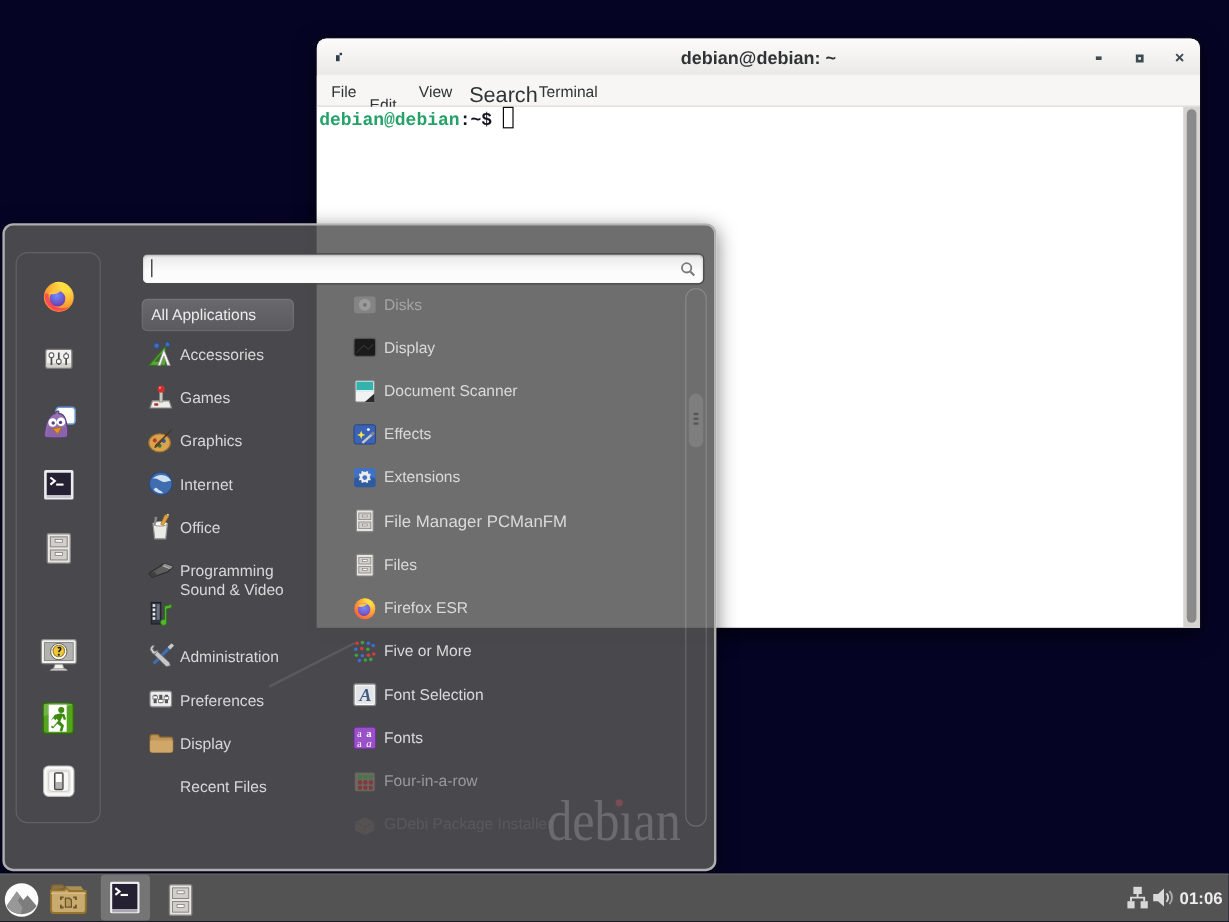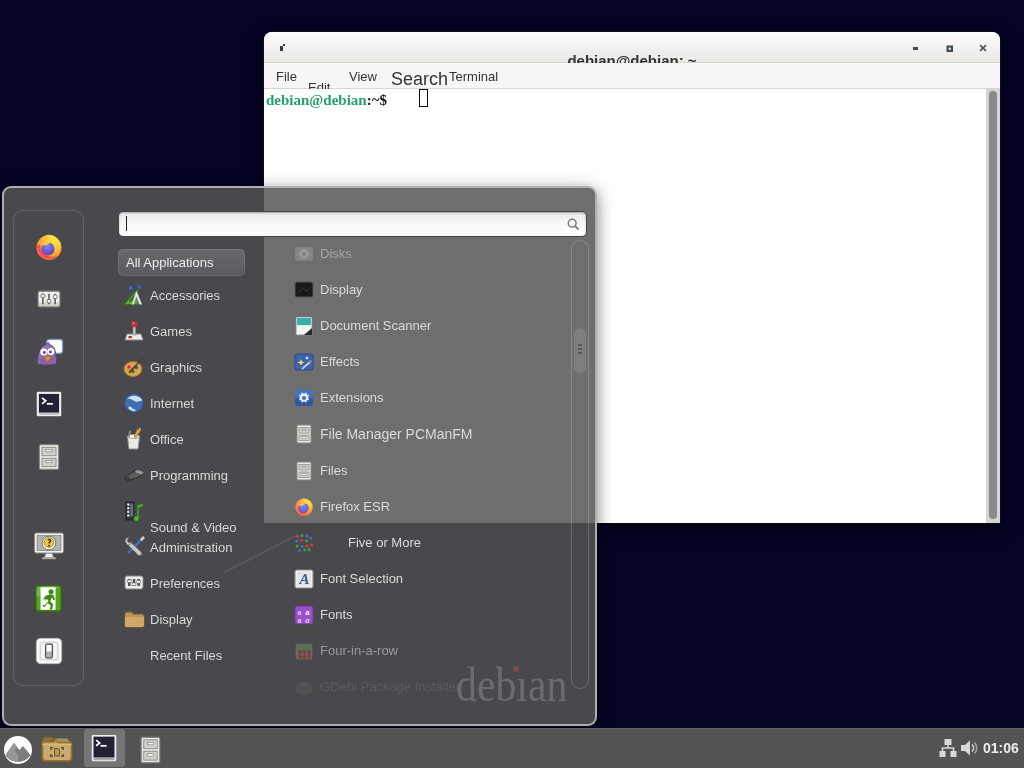--- a/index.html
+++ b/index.html
@@ -6,42 +6,42 @@
 body{width:1024px;height:768px;position:relative;overflow:hidden;
   background:#050425;font-family:"Liberation Sans",sans-serif;}
 .abs{position:absolute;}
 .txt{white-space:nowrap;}
 </style>
 </head>
 <body>
 
 <div class="abs" style="left:264px;top:32px;width:736px;height:491px;border-radius:8px 8px 0 0;background:#fff;box-shadow:0 5px 18px rgba(0,0,0,0.65),0 0 0 1px rgba(18,18,38,0.95);"></div>
 <div class="abs" style="left:264px;top:32px;width:736px;height:31px;border-radius:8px 8px 0 0;background:linear-gradient(#fcfcfb,#ebe9e6);border-bottom:1px solid #d8d6d2;box-sizing:border-box;"></div>
-<div class="abs txt" style="left:264px;top:44px;width:736px;height:31px;line-height:33px;text-align:center;font-size:15px;font-weight:bold;color:#2e3436;">debian@debian: ~</div>
+<div class="abs txt" style="left:264px;top:32px;width:736px;height:31px;line-height:33px;text-align:center;font-size:15px;font-weight:bold;color:#2e3436;">debian@debian: ~</div>
 <div class="abs" style="left:280px;top:46px;width:3px;height:5px;background:#2e3e48;"></div>
 <div class="abs" style="left:283px;top:44px;width:1.5px;height:2px;background:#2e3e48;"></div>
 <svg class="abs" style="left:913px;top:46px" width="6" height="5">
     <rect x="0" y="1" width="5" height="3" fill="#3d4b53"></rect>
   </svg>
 <svg class="abs" style="left:946px;top:45px" width="8" height="8">
     <path d="M0.5 0.5h6.5v6.5H0.5z" fill="#3d4b53"></path>
     <rect x="2.6" y="2.6" width="2.2" height="2.2" fill="#f2f1ef"></rect>
   </svg>
 <svg class="abs" style="left:979px;top:44px" width="8" height="8" viewBox="0 0 8 8">
     <path d="M0.6 1.7L1.7 0.6 4 2.9 6.3 0.6 7.4 1.7 5.1 4 7.4 6.3 6.3 7.4 4 5.1 1.7 7.4 0.6 6.3 2.9 4z" fill="#3d4b53"></path>
   </svg>
 <div class="abs" style="left:264px;top:63px;width:736px;height:26px;background:#f7f6f4;border-bottom:1px solid #d8d6d2;box-sizing:border-box;"></div>
 <div class="abs txt" style="left:276px;top:69px;font-size:13px;color:#2e3436;">File</div>
 <div class="abs txt" style="left:308px;top:69px;font-size:13px;color:#2e3436;margin-top:11px;">Edit</div>
 <div class="abs txt" style="left:349px;top:69px;font-size:13px;color:#2e3436;">View</div>
 <div class="abs txt" style="left:391px;top:69px;font-size:18px;color:#2e3436;">Search</div>
 <div class="abs txt" style="left:449px;top:69px;font-size:13px;color:#2e3436;">Terminal</div>
 <div class="abs txt" style="left:516px;top:69px;font-size:18px;color:#2e3436;margin-top:29px;">Help</div>
 <div class="abs" style="left:264px;top:89px;width:736px;height:434px;background:#ffffff;"></div>
-<div class="abs txt" style="left:266px;top:92px;font-family:Liberation Serif, serif;font-size:15px;font-weight:bold;color:#171421;"><span style="color:#26a269">debian@debian</span>:~$</div>
+<div class="abs txt" style="left:266px;top:92px;font-family:Liberation Mono, monospace;font-size:15px;font-weight:bold;color:#171421;"><span style="color:#26a269">debian@debian</span>:~$</div>
 <div class="abs" style="left:419px;top:89px;width:7px;height:16px;border:1.5px solid #0b0b0b;background:#fff;"></div>
 <div class="abs" style="left:986px;top:89px;width:14px;height:434px;background:#d6d4d1;"></div>
 <div class="abs" style="left:989px;top:91px;width:8px;height:428px;background:#8a8a8a;border-radius:4px;"></div>
 <div class="abs" style="left:2px;top:186px;width:595px;height:540px;background:rgba(85,85,85,0.85);border:2px solid rgba(185,185,185,0.9);border-radius:9px;box-sizing:border-box;box-shadow:0 4px 16px rgba(0,0,0,0.5);"></div>
 <div class="abs txt" style="left:456px;top:661px;font-family:'Liberation Serif',serif;font-size:48px;line-height:48px;color:rgba(205,205,205,0.27);transform:scaleX(0.87);transform-origin:0 0;">debıan</div>
 <div class="abs" style="left:513px;top:666px;width:6px;height:6px;border-radius:3px;background:rgba(200,80,92,0.42);"></div>
 <div class="abs" style="left:220px;top:553px;width:80px;height:2px;background:rgba(255,255,255,0.10);transform:rotate(-27deg);"></div>
 <div class="abs" style="left:13px;top:210px;width:71px;height:476px;border:1px solid rgba(255,255,255,0.14);border-radius:10px;box-sizing:border-box;"></div>
 <div class="abs" style="left:118px;top:211px;width:469px;height:26px;border-radius:5px;background:linear-gradient(#e8e8e8,#fcfcfc 60%);border:1px solid #454545;box-sizing:border-box;box-shadow:inset 0 1px 2px rgba(0,0,0,0.3);"></div>
 <div class="abs" style="left:126px;top:216px;width:1px;height:15px;background:#222;"></div>
@@ -104,21 +104,21 @@
       <rect x="4.2" y="3.5" width="2.2" height="2.2"></rect>
       <rect x="4.2" y="7.1" width="2.2" height="2.2"></rect>
       <rect x="4.2" y="10.7" width="2.2" height="2.2"></rect>
       <rect x="4.2" y="14.3" width="2.2" height="2.2"></rect>
     </g>
     <g fill="#6a7180">
       <rect x="7.5" y="3.5" width="2.6" height="13"></rect>
     </g>
     <path d="M12.5 16.2a2.6 2.6 0 1 0 3.4 2.5V7.5l4.2-1.1V3.6l-6 1.6v11z" fill="#52b62e" stroke="#2e7018" stroke-width="0.8"></path>
   </svg>
-<div class="abs txt" style="left:150px;top:520px;font-size:13px;color:#d8d8d8;">Sound &amp; Video</div>
+<div class="abs txt" style="left:150px;top:484px;font-size:13px;color:#d8d8d8;">Sound &amp; Video</div>
 <svg class="abs" style="left:123px;top:536px" width="22" height="22" viewBox="0 0 22 22">
     <path d="M19 3L5 17" stroke="#3f6db0" stroke-width="2.8"></path>
     <path d="M21 1l-3.2 3.2" stroke="#c8c8c8" stroke-width="3"></path>
     <path d="M2.2 5.4C1.9 3.3 3.6 1.5 5.9 1.7L4.2 4.6l1.3 2.1 3.2-.6c-.3 2.2-2.5 3.4-4.5 2.6L2.2 5.4z" fill="#d0d0d0" stroke="#6a6a6a" stroke-width="0.7"></path>
     <path d="M5.5 9.5L15.5 19.5l3.5-.8-.7-2.5L8.2 6.8z" fill="#c8c8c8" stroke="#6a6a6a" stroke-width="0.7"></path>
   </svg>
 <div class="abs txt" style="left:150px;top:540px;font-size:13px;color:#d8d8d8;">Administration</div>
 <svg class="abs" style="left:123px;top:572px" width="22" height="22" viewBox="0 0 22 22">
     <rect x="2" y="4" width="18" height="13" rx="2" fill="#ececec" stroke="#8a8a8a" stroke-width="1"></rect>
     <rect x="5" y="7" width="2.6" height="7" fill="#555"></rect>
@@ -217,21 +217,21 @@
       <circle cx="12.5" cy="8" r="1.5" fill="#3da43d"></circle>
       <circle cx="3" cy="13" r="1.5" fill="#3da43d"></circle>
       <circle cx="8" cy="13.5" r="1.5" fill="#3d6ed4"></circle>
       <circle cx="13" cy="13" r="1.5" fill="#d43d3d"></circle>
       <circle cx="17.5" cy="12" r="1.5" fill="#d43d3d"></circle>
       <circle cx="5.5" cy="17.5" r="1.5" fill="#3d6ed4"></circle>
       <circle cx="10.5" cy="17" r="1.5" fill="#3da43d"></circle>
       <circle cx="15" cy="16.5" r="1.5" fill="#3da43d"></circle>
     </g>
   </svg>
-<div class="abs txt" style="left:320px;top:535px;font-size:13px;color:#dadada;opacity:1;margin-left:28px;">Five or More</div>
+<div class="abs txt" style="left:320px;top:535px;font-size:13px;color:#dadada;opacity:1;">Five or More</div>
 <svg class="abs" style="left:294px;top:569px;opacity:1" width="20" height="20" viewBox="0 0 20 20">
     <rect x="1" y="1" width="18" height="18" rx="1.5" fill="#fbfbfb" stroke="#8a8a8a" stroke-width="1.2"></rect>
     <rect x="2.5" y="2.5" width="15" height="15" fill="#e3e4e8"></rect>
     <text x="10.5" y="15" font-family="Liberation Serif,serif" font-size="15" font-weight="bold" font-style="italic" fill="#44597e" text-anchor="middle">A</text>
   </svg>
 <div class="abs txt" style="left:320px;top:571px;font-size:13px;color:#dadada;opacity:1;">Font Selection</div>
 <svg class="abs" style="left:294px;top:605px;opacity:1" width="20" height="20" viewBox="0 0 20 20">
     <rect x="1" y="1" width="18" height="18" rx="2" fill="#9a50c8" stroke="#6e2f96" stroke-width="0.8"></rect>
     <g fill="#fff" font-family="Liberation Serif,serif" font-size="9">
       <text x="5.5" y="9.5" text-anchor="middle">a</text>

